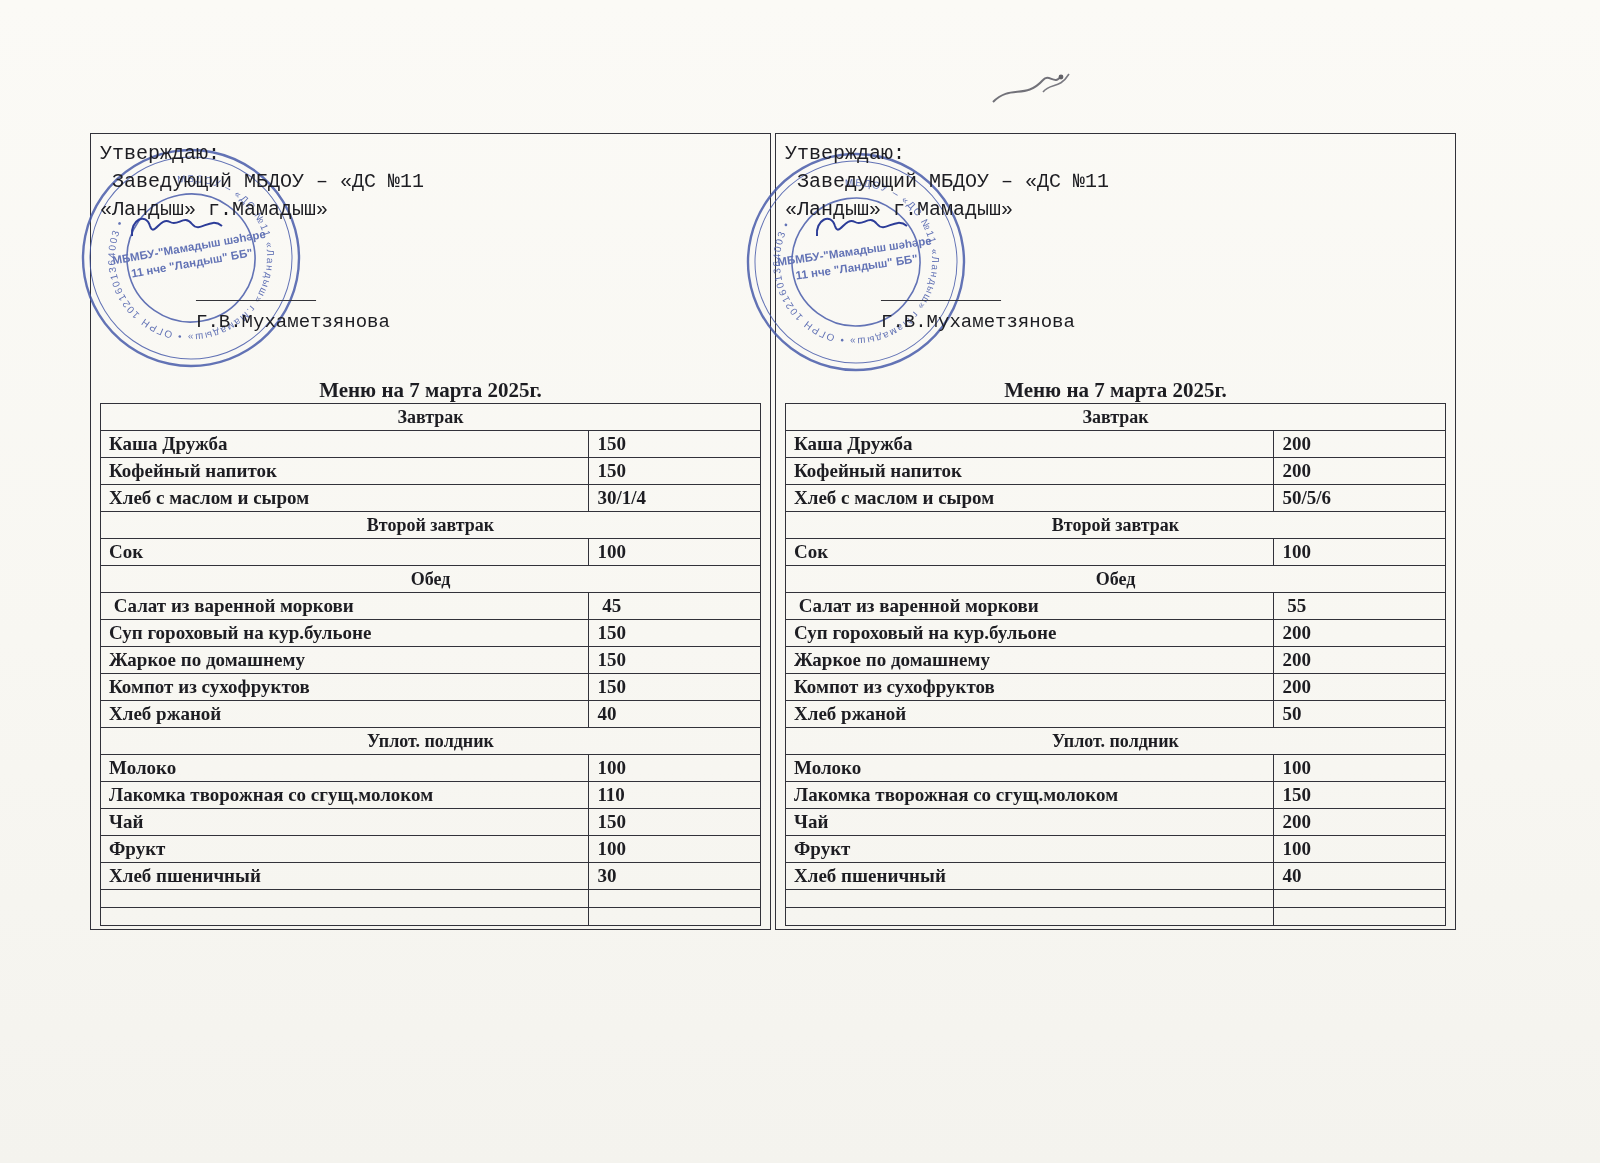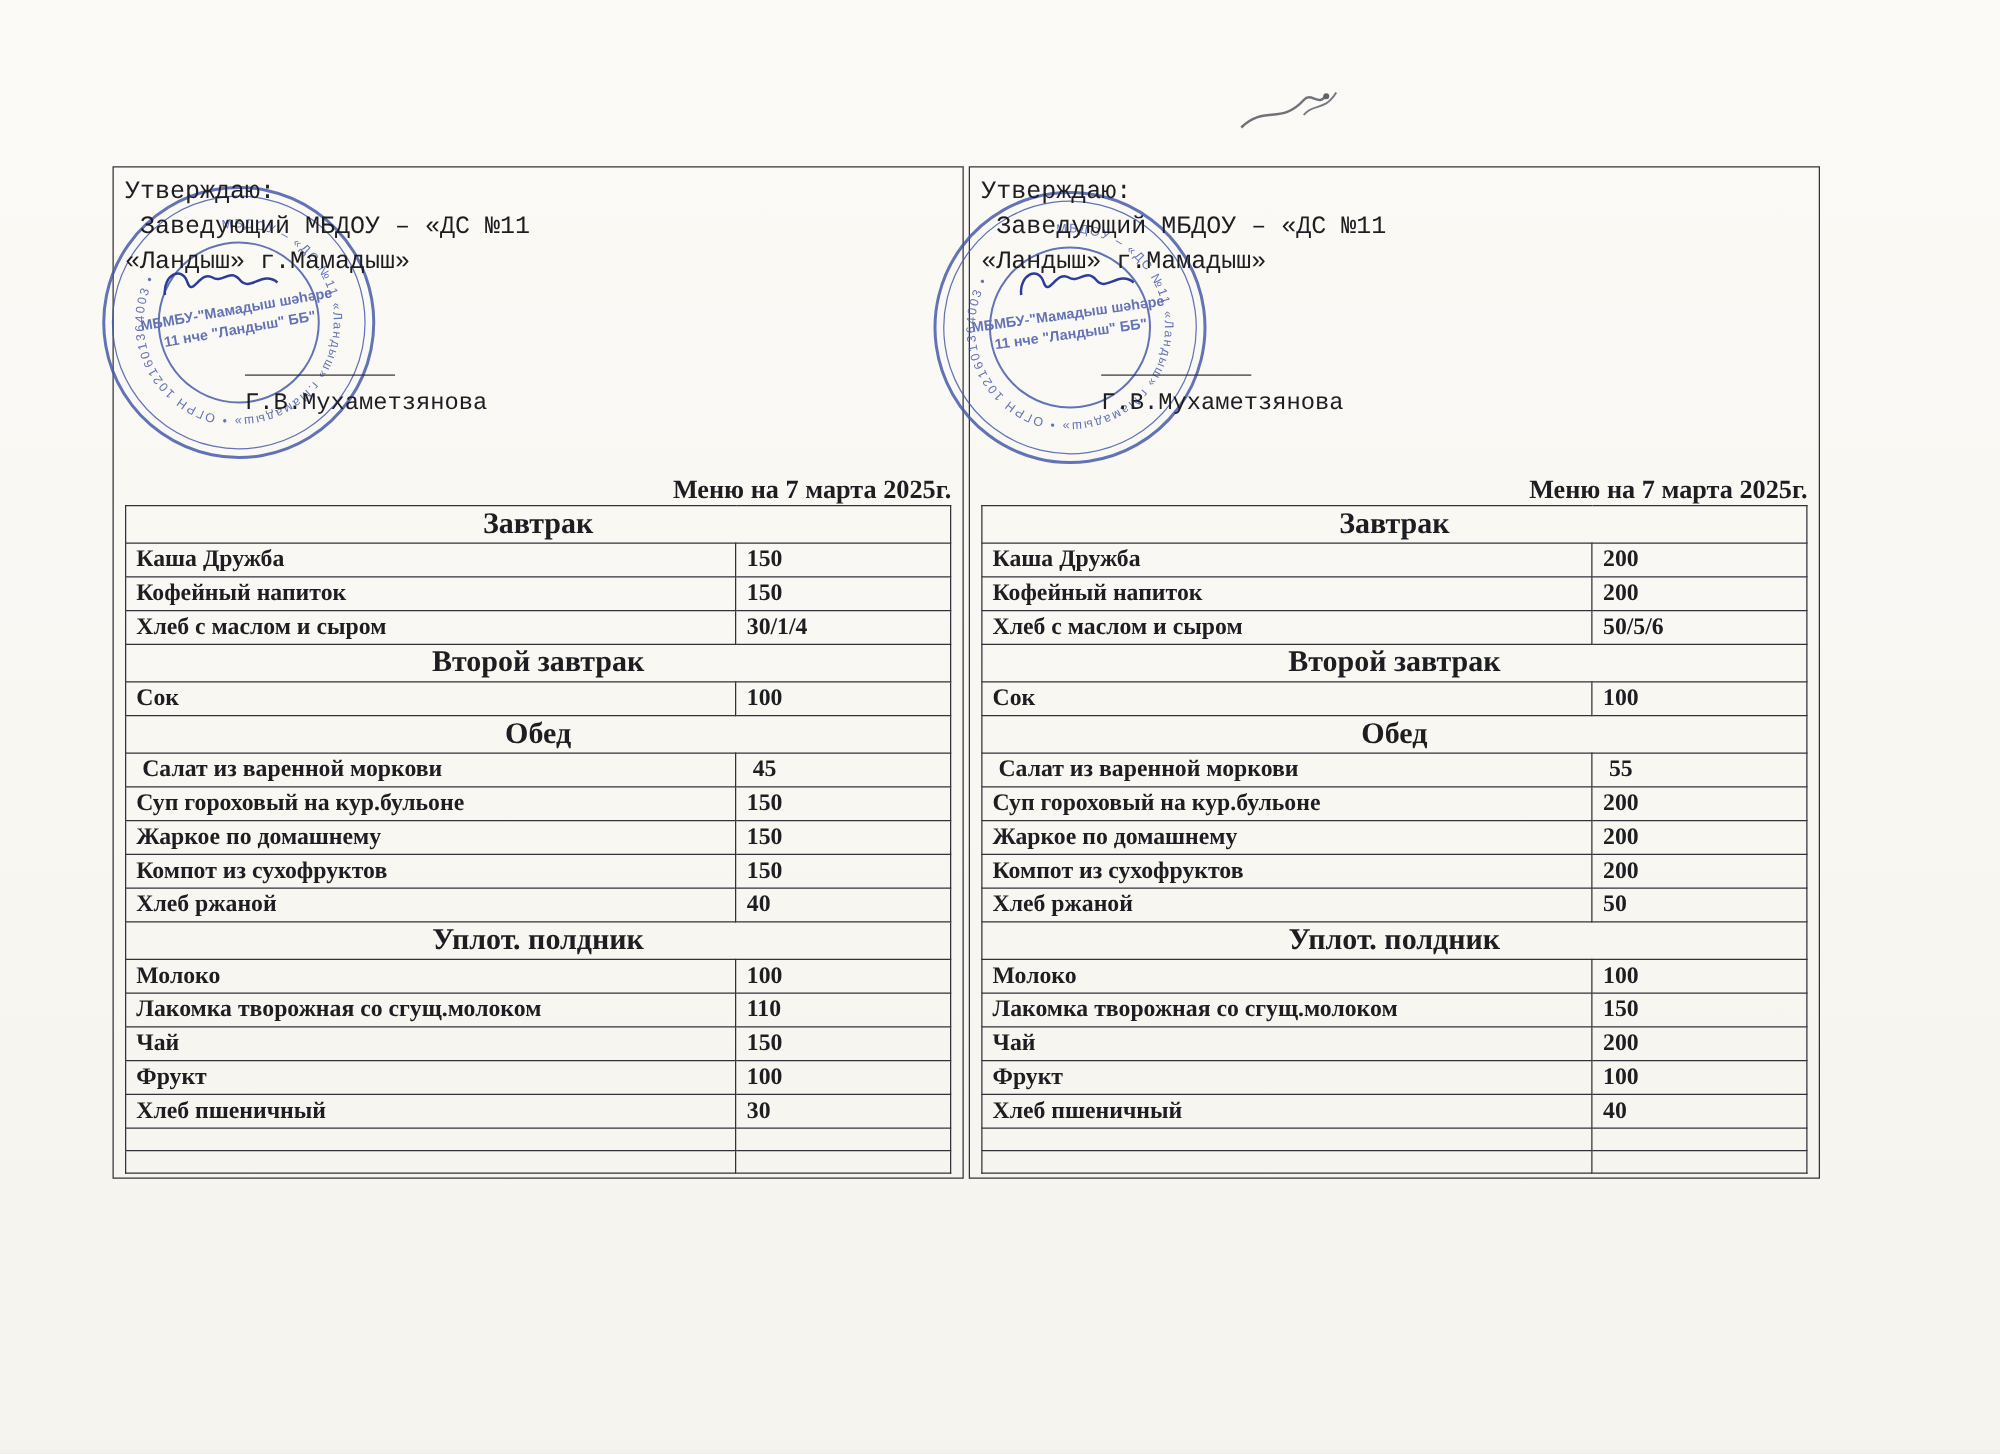--- a/index.html
+++ b/index.html
@@ -18,32 +18,32 @@
   #panel-left  { left:90px; }
   #panel-right { left:775px; }
 
   .approval { position:relative; font-size:20px; line-height:28px; z-index:3;font-family:Liberation Mono, monospace; }
   .approval div, .approval span { white-space:pre-wrap; }
   .sig-row { position:relative; }
   .sig-underscore { display:inline-block; min-width:118px; color:#2a2a30; }
   .sig-squiggle { position:absolute; left:26px; top:-16px; z-index:4; }
   .sig-name { font-size:19px; }
 
-  .menu-title { text-align:right; font-weight:bold; font-size:21px; margin-top:14px; position:relative; z-index:3; }
+  .menu-title { text-align:center; font-weight:bold; font-size:21px; margin-top:14px; position:relative; z-index:3; }
   .menu-subtitle { text-align:center; font-weight:bold; font-size:20px; margin-top:3px; margin-bottom:23px; position:relative; z-index:3; }
 
   .menu-table { width:100%; border-collapse:collapse; position:relative; z-index:3; background:transparent; }
   .menu-table td {
     border:1.5px solid #32323a;
     font-size:19px; font-weight:bold;
     padding:1px 8px; height:27px;
     white-space:pre-wrap; vertical-align:middle;
   }
   .menu-table td.qty { width:26%; }
-  .menu-table tr.section-row td { text-align:center; font-size:24px; }
+  .menu-table tr.section-row td { text-align:center; font-size:18px; }
   .menu-table tr.empty-row td { height:18px; }
 
   .stamp { position:absolute; z-index:2; opacity:0.82; pointer-events:none; }
   .stamp text { font-family:"Liberation Sans", sans-serif; }
 
   .pen-scribble { position:absolute; left:985px; top:60px; z-index:5; opacity:.8; }
 </style>
 </head>
 <body>
 

